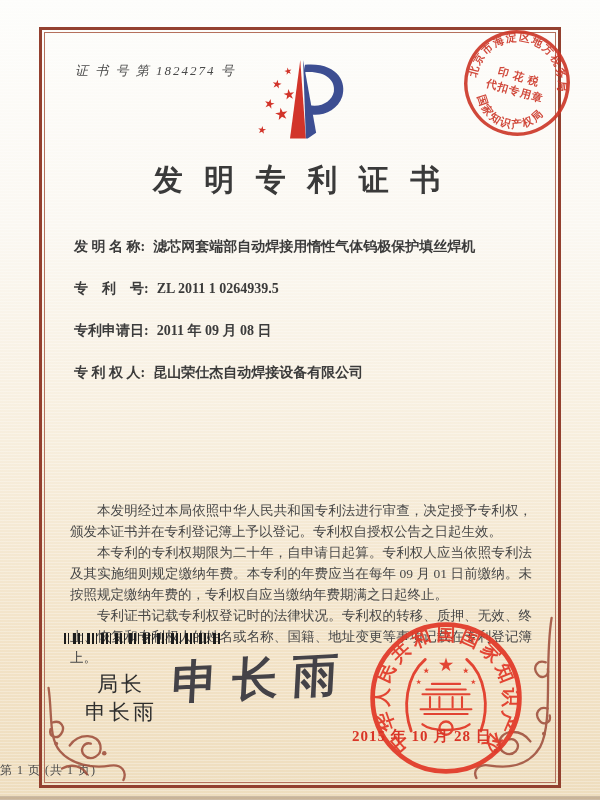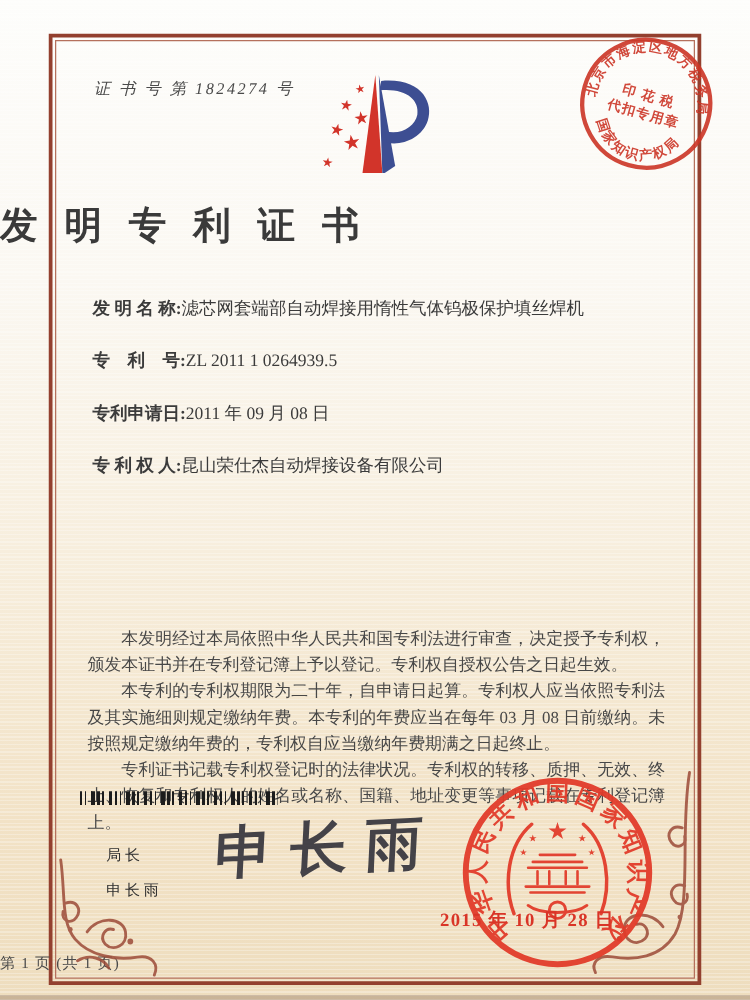--- a/index.html
+++ b/index.html
@@ -11,32 +11,32 @@
       linear-gradient(180deg,#fdfdfb 0%,#fbf8f2 28%,#f7eedd 55%,#f2e2c6 82%,#eeddbe 100%);
   }
   .edge-shadow{position:absolute;left:0;right:0;bottom:0;height:4px;background:rgba(90,60,40,.25);}
   .frame{position:absolute;left:39px;top:27px;right:39px;bottom:12px;border:3px solid #93402f;}
   .frame-inner{position:absolute;inset:2px;border:1px solid #b5705c;}
   .cert-no{position:absolute;left:75px;top:62px;font-size:13px;letter-spacing:2px;color:#4a4a4a;font-style:italic;}
   .logo{position:absolute;left:248px;top:56px;}
   .tax-stamp{position:absolute;left:458px;top:24px;opacity:.9;z-index:5;}
   .stamp-ring-text{font-size:11px;letter-spacing:1.5px;fill:#cc3526;font-weight:700;}
   .stamp-center{font-size:11px;letter-spacing:1px;fill:#cc3526;font-weight:700;text-anchor:middle;}
-  .title{position:absolute;left:0;right:0;top:160px;margin:0;
+  .title{position:absolute;left:0;right:0;top:160px;margin:0;text-align:center;
     font-size:30px;font-weight:700;letter-spacing:7px;color:#3a3a3a;}
   .fields{position:absolute;left:74px;top:238px;right:60px;}
   .field-row{margin-bottom:24px;font-size:14px;color:#3b3b3b;white-space:nowrap;}
   .f-label{font-weight:600;text-align:center;}
-  .f-value{font-weight:400;}
+  .f-value{margin-left:8px;font-weight:700;}
   .paras{position:absolute;left:70px;top:500px;width:462px;font-size:13.5px;line-height:21px;
     color:#474747;text-align:justify;}
   .paras p{margin:0;text-indent:2em;}
   .barcode{position:absolute;left:64px;top:633px;width:158px;height:11px;
     background:repeating-linear-gradient(90deg,#1c1c1c 0 2px,transparent 2px 4px,#1c1c1c 4px 5px,transparent 5px 9px,#1c1c1c 9px 12px,transparent 12px 14px);}
-  .signoff{position:absolute;left:85px;top:670px;font-size:12px;letter-spacing:3px;color:#2e2e2e;line-height:28px;}
+  .signoff{position:absolute;left:85px;top:670px;font-size:21px;letter-spacing:3px;color:#2e2e2e;line-height:28px;text-align:center;}
   .signature{position:absolute;left:172px;top:648px;font-size:46px;font-weight:700;color:#2d2d36;
     letter-spacing:14px;transform:rotate(-3deg) skewX(-6deg);opacity:.88;z-index:4;}
   .seal{position:absolute;left:366px;top:618px;z-index:3;opacity:.94;}
   .seal-ring-text{font-size:20px;letter-spacing:4px;font-weight:700;fill:#e23b2a;}
   .seal-date{position:absolute;left:352px;top:727px;font-size:15px;font-weight:700;color:#d93527;
     letter-spacing:1px;z-index:6;}
   .flourish{position:absolute;z-index:2;}
   .flourish.left{left:42px;top:686px;}
   .flourish.right{right:42px;top:616px;transform:scaleX(-1);}
   .footer{position:absolute;left:0;right:0;top:762px;font-size:12px;color:#4a4a4a;letter-spacing:1px;}
@@ -99,21 +99,21 @@
     <div class="field-row">
       <span class="f-label">专利申请日:</span><span class="f-value">2011 年 09 月 08 日</span>
     </div>
     <div class="field-row">
       <span class="f-label">专 利 权 人:</span><span class="f-value">昆山荣仕杰自动焊接设备有限公司</span>
     </div>
   </div>
 
   <div class="paras">
     <p>本发明经过本局依照中华人民共和国专利法进行审查，决定授予专利权，颁发本证书并在专利登记簿上予以登记。专利权自授权公告之日起生效。</p>
-    <p>本专利的专利权期限为二十年，自申请日起算。专利权人应当依照专利法及其实施细则规定缴纳年费。本专利的年费应当在每年 03 月 08 日前缴纳。未按照规定缴纳年费的，专利权自应当缴纳年费期满之日起终止。</p>
+    <p>本专利的专利权期限为二十年，自申请日起算。专利权人应当依照专利法及其实施细则规定缴纳年费。本专利的年费应当在每年 09 月 01 日前缴纳。未按照规定缴纳年费的，专利权自应当缴纳年费期满之日起终止。</p>
     <p>专利证书记载专利权登记时的法律状况。专利权的转移、质押、无效、终止、恢复和专利权人的姓名或名称、国籍、地址变更等事项记载在专利登记簿上。</p>
   </div>
 
   <div class="barcode"></div>
 
   <div class="signoff">
     <div>局长</div>
     <div>申长雨</div>
   </div>
 

